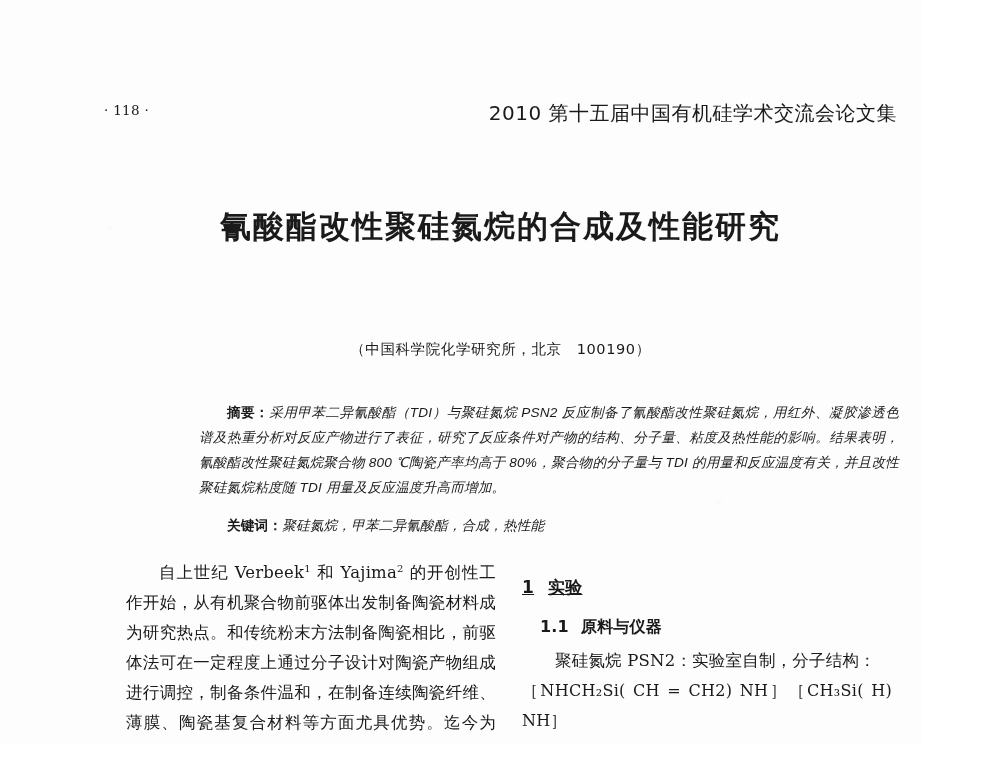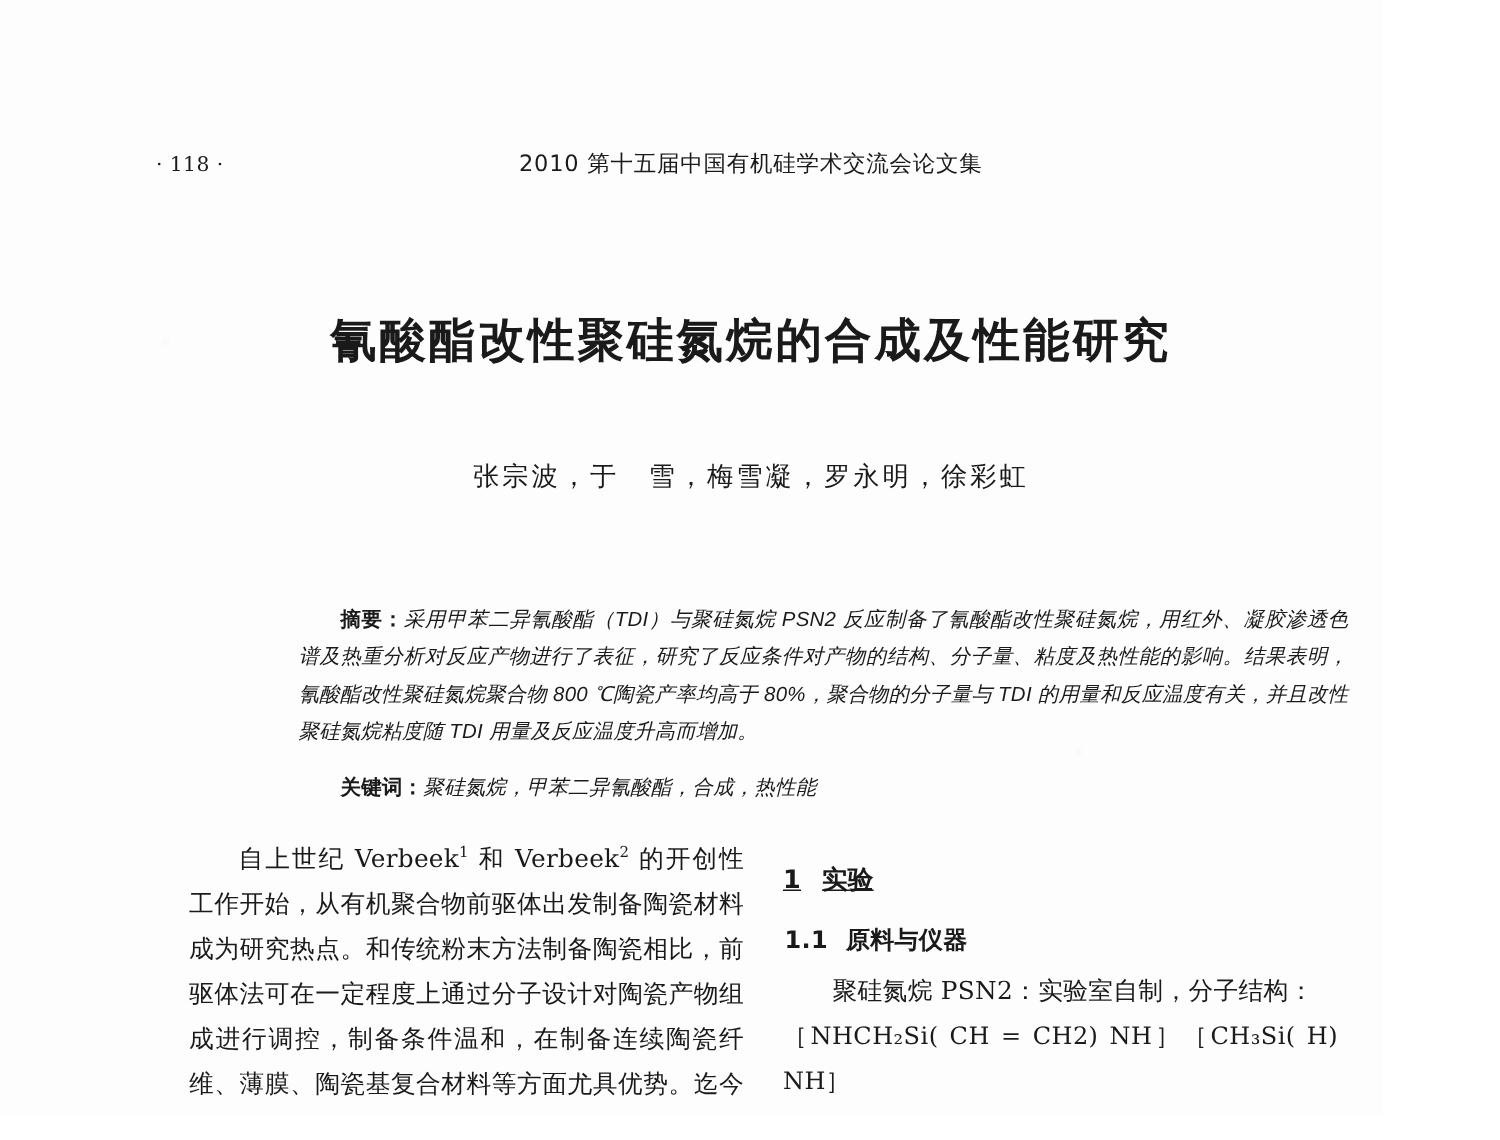--- a/index.html
+++ b/index.html
@@ -54,22 +54,22 @@
     left: 0;
     top: 2px;
     font-family: "DejaVu Serif", "Liberation Serif", serif;
     font-size: 13.5px;
   }
   .runhead .rh-title {
     position: absolute;
     left: 0;
     top: 0;
     width: 793px;
-    text-align: center;
-    font-size: 15px;
+    text-align: right;
+    font-size: 20px;
     font-family: "DejaVu Sans", "Liberation Sans", sans-serif;
     letter-spacing: 0.5px;
   }
   
   .title {
     position: absolute;
     top: 206px;
     left: 0;
     width: 793px;
     text-align: center;
@@ -170,21 +170,21 @@
     font-weight: bold;
     font-family: "DejaVu Sans", "Liberation Sans", sans-serif;
     margin: 14px 0 6px 0;
     text-decoration: underline;
   }
   .sec-head .num { margin-right: 14px; }
   .subsec-head {
     font-size: 16px;
     font-weight: bold;
     font-family: "DejaVu Sans", "Liberation Sans", sans-serif;
-    margin: 10px 0 4px 1px;
+    margin: 10px 0 4px 18px;
   }
   .subsec-head .num { margin-right: 12px; }
   .formula {
     font-family: "DejaVu Serif", "Liberation Serif", serif;
     font-size: 16px;
     letter-spacing: 0.3px;
   }
   .clip-bottom {
     position: absolute;
     left: 0;
@@ -201,32 +201,32 @@
   <div class="scan-tint"></div>
 
   <div class="content">
 
     <div class="runhead">
       <div class="folio">· 118 ·</div>
       <div class="rh-title">2010 第十五届中国有机硅学术交流会论文集</div>
     </div>
 
     <div class="title">氰酸酯改性聚硅氮烷的合成及性能研究</div>
-    <div class="authors">张宗波，于　雪，梅雪凝，罗永明，徐彩虹</div>
+    <div class="affiliation">（中国科学院化学研究所，北京　100190）</div>
 
     <div class="abstract">
       <p><span class="lead">摘要：</span><span>采用甲苯二异氰酸酯（TDI）与聚硅氮烷 PSN2 反应制备了氰酸酯改性聚硅氮烷，用红外、凝胶渗透色谱及热重分析对反应产物进行了表征，研究了反应条件对产物的结构、分子量、粘度及热性能的影响。结果表明，氰酸酯改性聚硅氮烷聚合物 800 ℃陶瓷产率均高于 80%，聚合物的分子量与 TDI 的用量和反应温度有关，并且改性聚硅氮烷粘度随 TDI 用量及反应温度升高而增加。</span></p>
     </div>
 
     <div class="keywords"><span class="lead">关键词：</span><span>聚硅氮烷，甲苯二异氰酸酯，合成，热性能</span></div>
 
     <div class="body-cols">
 
       <div class="col col-left">
-        <p><span>自上世纪 Verbeek</span><sup>1</sup><span> 和 Verbeek</span><sup>2</sup><span> 的开创性工作开始，从有机聚合物前驱体出发制备陶瓷材料成为研究热点。和传统粉末方法制备陶瓷相比，前驱体法可在一定程度上通过分子设计对陶瓷产物组成进行调控，制备条件温和，在制备连续陶瓷纤维、薄膜、陶瓷基复合材料等方面尤具优势。迄今为止，研究者们已发展了多种陶瓷前驱体聚</span></p>
+        <p><span>自上世纪 Verbeek</span><sup>1</sup><span> 和 Yajima</span><sup>2</sup><span> 的开创性工作开始，从有机聚合物前驱体出发制备陶瓷材料成为研究热点。和传统粉末方法制备陶瓷相比，前驱体法可在一定程度上通过分子设计对陶瓷产物组成进行调控，制备条件温和，在制备连续陶瓷纤维、薄膜、陶瓷基复合材料等方面尤具优势。迄今为止，研究者们已发展了多种陶瓷前驱体聚</span></p>
       </div>
 
       <div class="col col-right">
 
         <div class="sec-head"><span class="num">1</span><span>实验</span></div>
 
         <div class="subsec-head"><span class="num">1.1</span><span>原料与仪器</span></div>
 
         <p>聚硅氮烷 PSN2：实验室自制，分子结构：</p>
 

